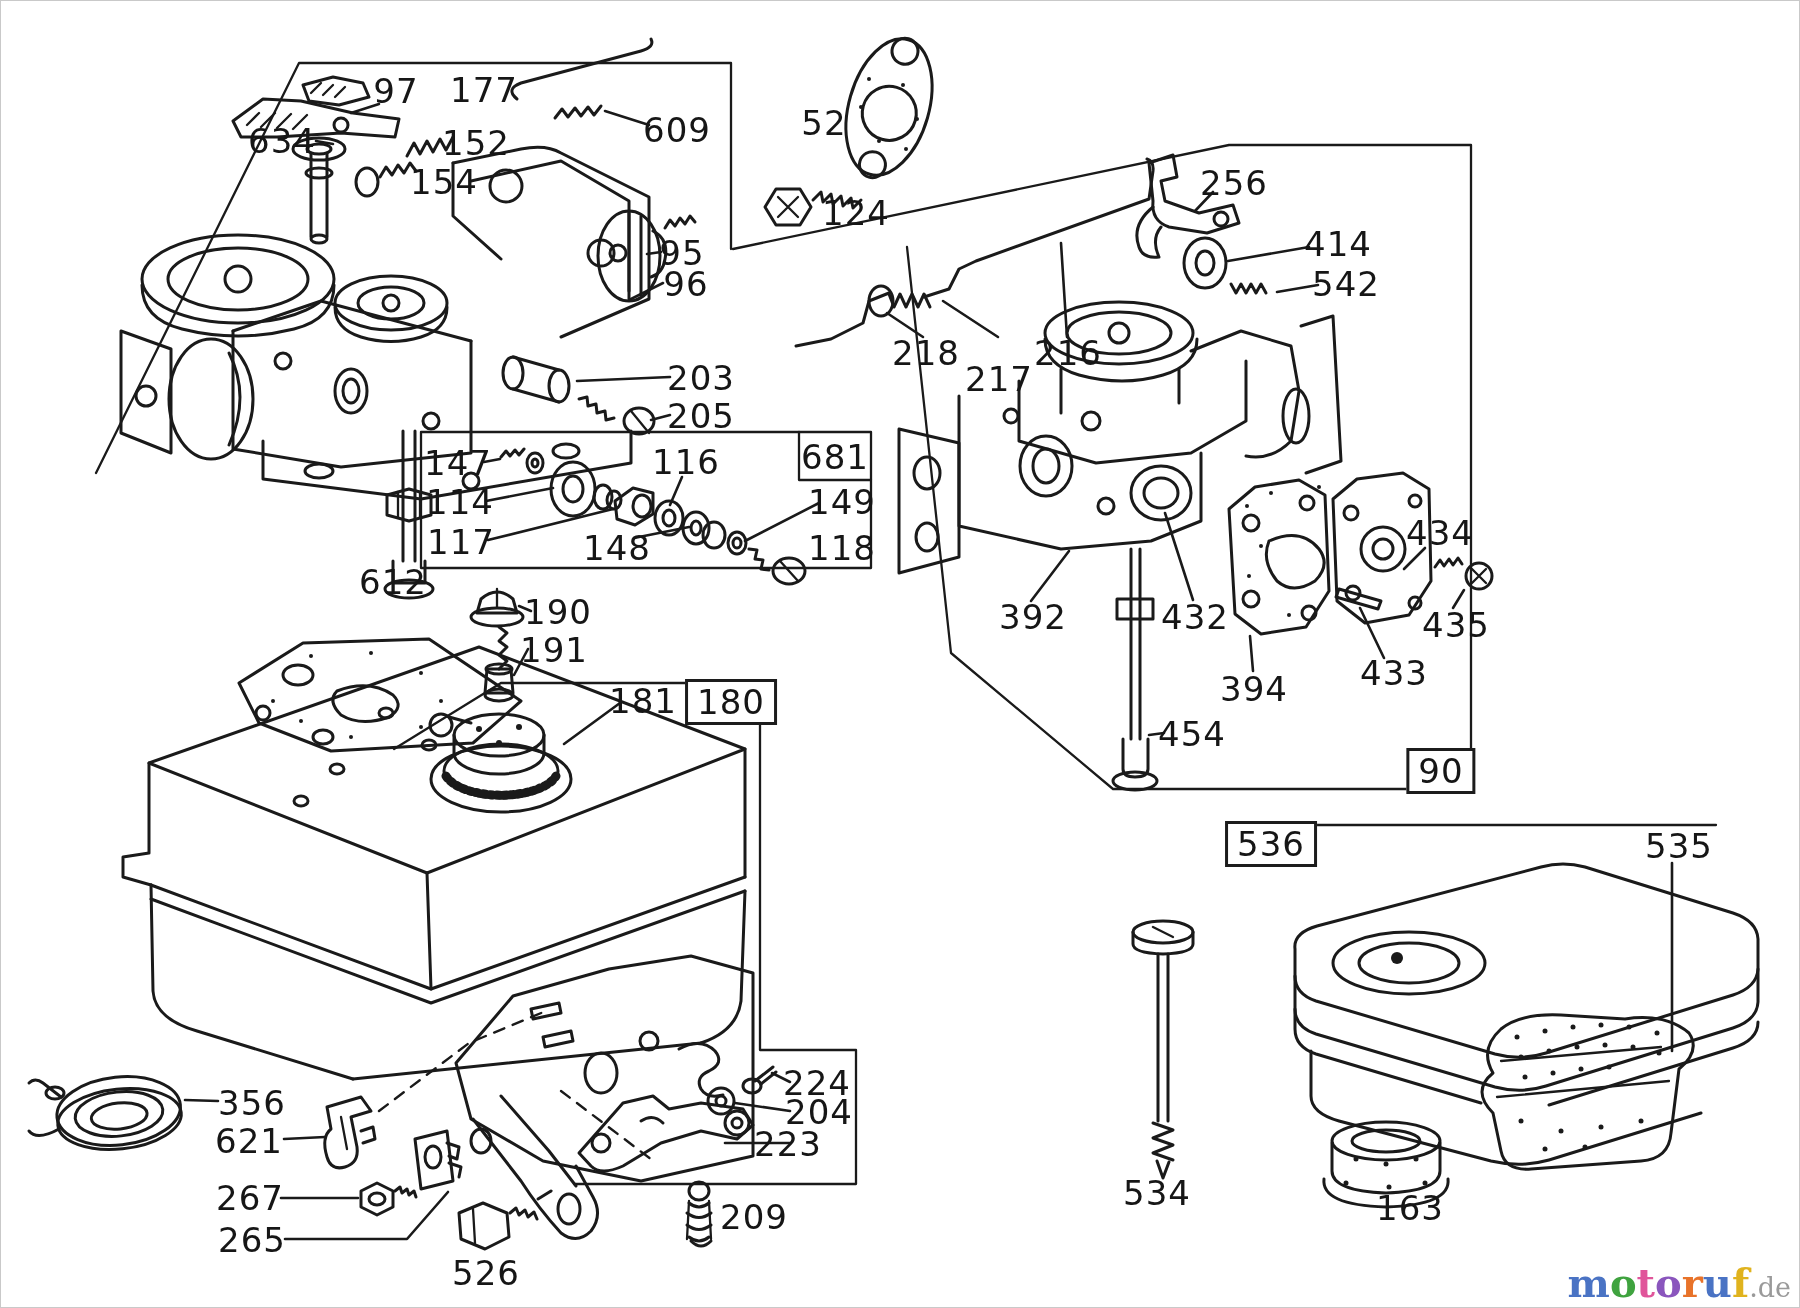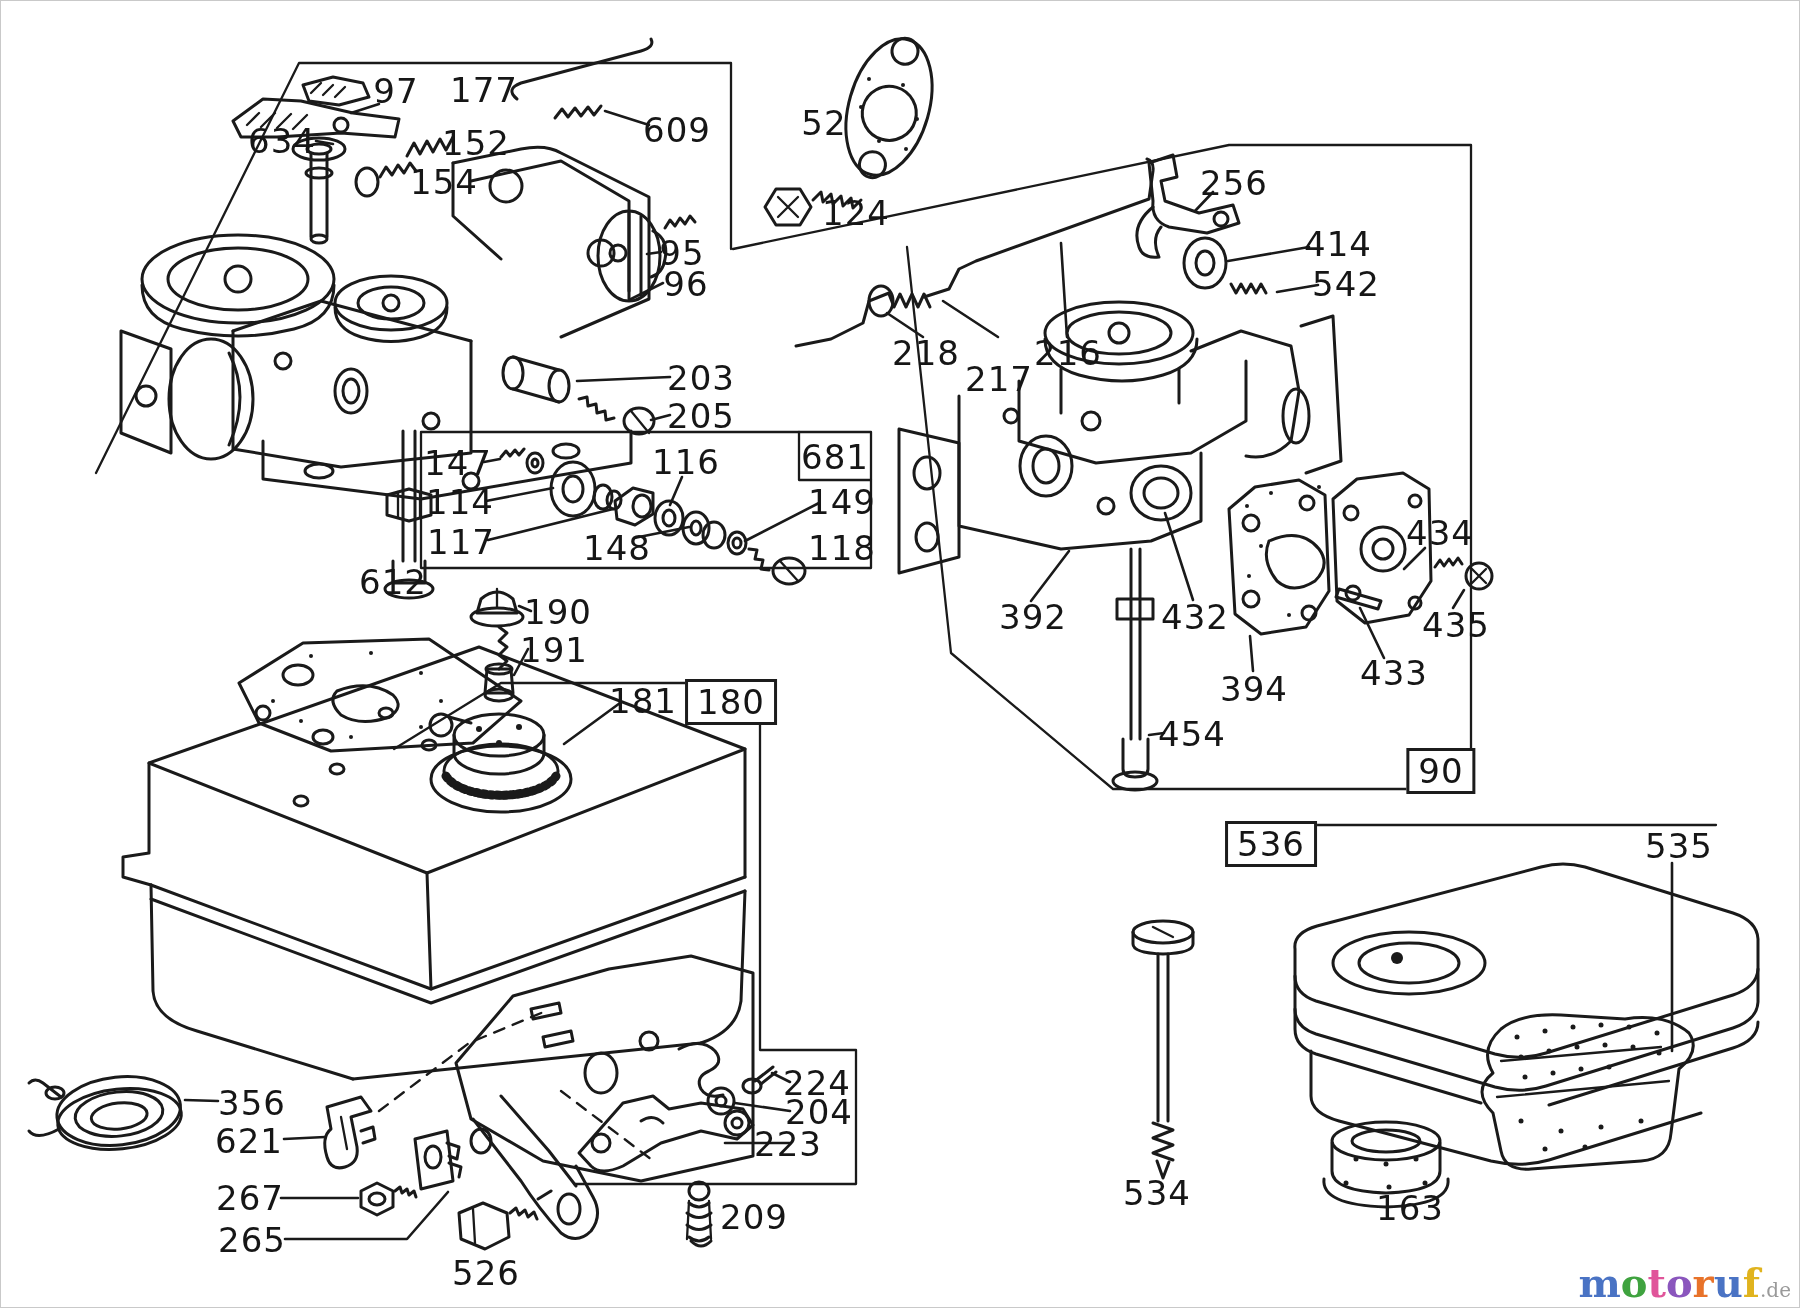--- a/index.html
+++ b/index.html
@@ -21,21 +21,21 @@
   .part-label{
     position:absolute;transform:translate(-50%,-50%);
     font-size:34px;color:#161616;letter-spacing:1px;line-height:1;
     white-space:nowrap;
   }
   .part-label.boxed{border:3px solid #1c1c1c;padding:3px 9px;background:#fff;}
   #watermark{
     position:absolute;right:8px;bottom:4px;
     font-family:"DejaVu Serif", serif;font-weight:bold;font-size:40px;line-height:1;
   }
-  #watermark .suffix{font-size:20px;font-weight:normal;}
+  #watermark .suffix{font-size:27px;font-weight:normal;}
 </style>
 </head>
 <body>
 
 <div id="stage">
 
 <svg id="art" width="1800" height="1308" viewBox="0 0 1800 1308">
 
   <g>
     <path class="thin" d="M 95,472 L 298,62 L 730,62 L 730,248"></path>

